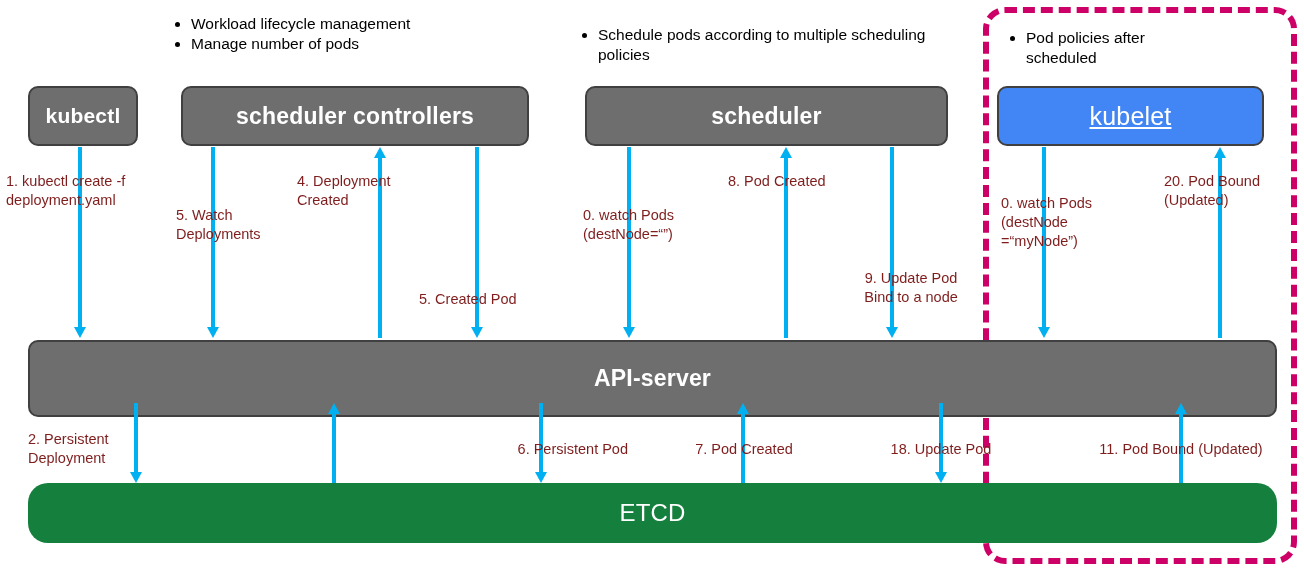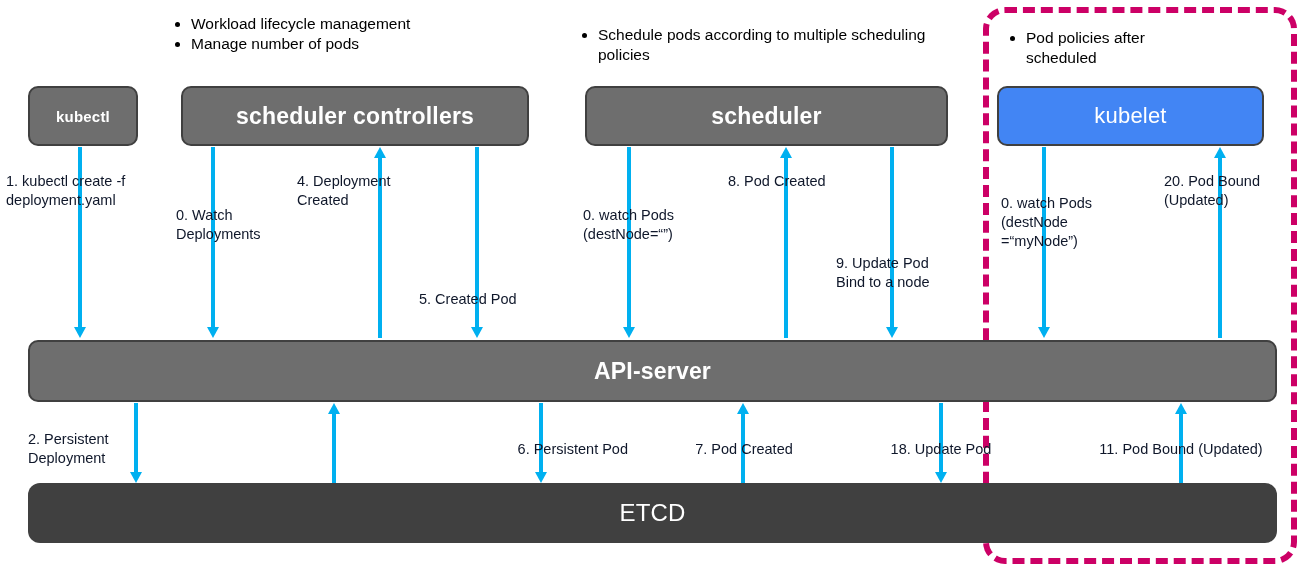--- a/index.html
+++ b/index.html
@@ -22,21 +22,21 @@
     box-sizing: border-box;
     border-radius: 10px;
     border: 2px solid #404040;
     display: flex;
     align-items: center;
     justify-content: center;
     color: #ffffff;
   }
   .box.gray   { background: #6e6e6e; }
   .box.blue   { background: #4285f4; }
-  .box.cyan   { background: #404040; border: none; border-radius: 12px; }
+  .box.cyan   { background: #15803d; border: none; border-radius: 20px; }
 
   .box-label { font-weight: bold; letter-spacing: .2px; white-space: nowrap; }
   .box-label.light { font-weight: normal; }
 
   
   .bullets {
     position: absolute;
     font-size: 15.5px;
     line-height: 20px;
     color: #000000;
@@ -64,21 +64,21 @@
   .arrow.down .head { bottom: 0; border-top: 11px solid #00b0f0; }
   .arrow.down .shaft { top: 0; bottom: 9px; }
   .arrow.up .head   { top: 0;    border-bottom: 11px solid #00b0f0; }
   .arrow.up .shaft  { bottom: 0; top: 9px; }
 
   
   .elabel {
     position: absolute;
     font-size: 14.5px;
     line-height: 19px;
-    color: #0f172a;
+    color: #7f1d1d;
     white-space: pre-line;
   }
 
   
   .dashed-region {
     position: absolute;
     box-sizing: border-box;
     border: 6px dashed #cc0066;
     border-radius: 22px;
     pointer-events: none;
@@ -104,55 +104,55 @@
     </ul>
   </div>
 
   <div class="bullets" style="left:1011px; top:28px; width:190px;">
     <ul>
       <li>Pod policies after scheduled</li>
     </ul>
   </div>
 
   <div class="box gray" style="left:28px; top:86px; width:110px; height:60px;">
-    <span class="box-label" style="font-size:15px;">kubectl</span>
+    <span class="box-label" style="font-size:21px;">kubectl</span>
   </div>
 
   <div class="box gray" style="left:181px; top:86px; width:348px; height:60px;">
     <span class="box-label" style="font-size:23px;">scheduler controllers</span>
   </div>
 
   <div class="box gray" style="left:585px; top:86px; width:363px; height:60px;">
     <span class="box-label" style="font-size:23px;">scheduler</span>
   </div>
 
   <div class="box blue" style="left:997px; top:86px; width:267px; height:60px;">
-    <span class="box-label light" style="font-size:22px;">kubelet</span>
-  </div>
-
-  <div class="box gray" style="left:28px; top:340px; width:1249px; height:62px;">
+    <span class="box-label light" style="font-size:25px;text-decoration:underline;">kubelet</span>
+  </div>
+
+  <div class="box gray" style="left:28px; top:340px; width:1249px; height:77px;">
     <span class="box-label" style="font-size:23px;">API-server</span>
   </div>
 
   <div class="box cyan" style="left:28px; top:483px; width:1249px; height:60px;">
     <span class="box-label light" style="font-size:24px;">ETCD</span>
   </div>
 
   <div class="arrow down" style="left:72px; top:147px; width:16px; height:191px;">
     <div class="shaft"></div>
       <div class="head"></div>
   </div>
   <div class="elabel" style="left:6px; top:172px; width:160px;">1. kubectl create -f
 deployment.yaml</div>
 
   <div class="arrow down" style="left:205px; top:147px; width:16px; height:191px;">
     <div class="shaft"></div>
       <div class="head"></div>
   </div>
-  <div class="elabel" style="left:176px; top:206px; width:140px;">0. Watch
+  <div class="elabel" style="left:176px; top:206px; width:140px;">5. Watch
 Deployments</div>
 
   <div class="arrow up" style="left:372px; top:147px; width:16px; height:191px;">
     <div class="shaft"></div>
       <div class="head"></div>
   </div>
   <div class="elabel" style="left:297px; top:172px; width:140px;">4. Deployment
 Created</div>
 
   <div class="arrow down" style="left:469px; top:147px; width:16px; height:191px;">
@@ -171,21 +171,21 @@
   <div class="arrow up" style="left:778px; top:147px; width:16px; height:191px;">
     <div class="shaft"></div>
       <div class="head"></div>
   </div>
   <div class="elabel" style="left:728px; top:172px; width:160px;">8. Pod Created</div>
 
   <div class="arrow down" style="left:884px; top:147px; width:16px; height:191px;">
     <div class="shaft"></div>
       <div class="head"></div>
   </div>
-  <div class="elabel" style="left:836px; top:254px; width:150px;">9. Update Pod
+  <div class="elabel" style="left:836px; top:269px; width:150px;text-align:center;">9. Update Pod
 Bind to a node</div>
 
   <div class="arrow down" style="left:1036px; top:147px; width:16px; height:191px;">
     <div class="shaft"></div>
       <div class="head"></div>
   </div>
   <div class="elabel" style="left:1001px; top:194px; width:130px;">0. watch Pods
 (destNode
 =“myNode”)</div>
 

